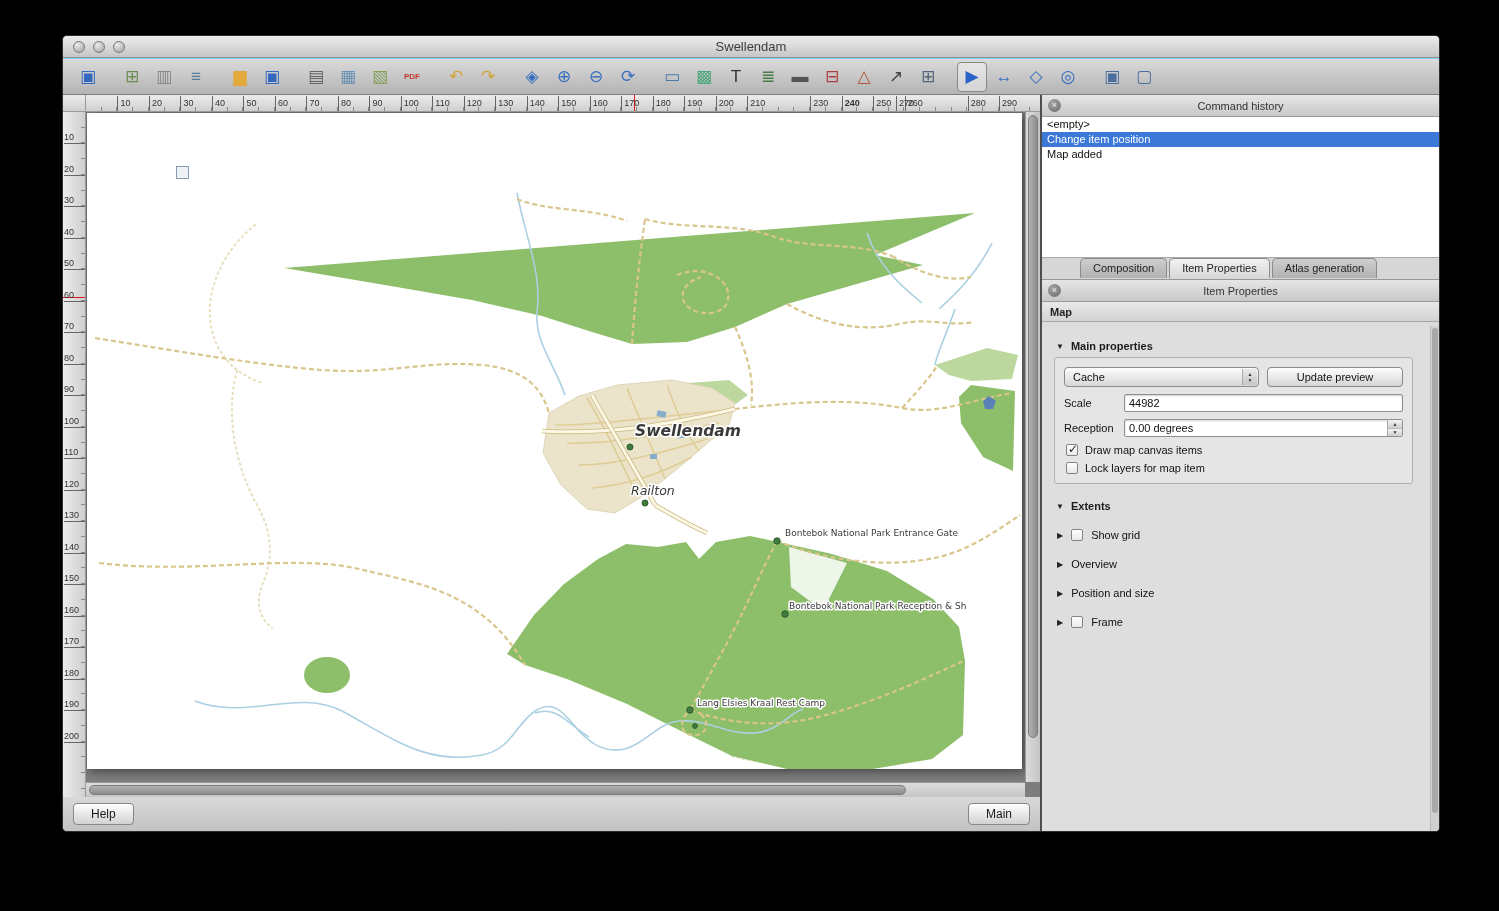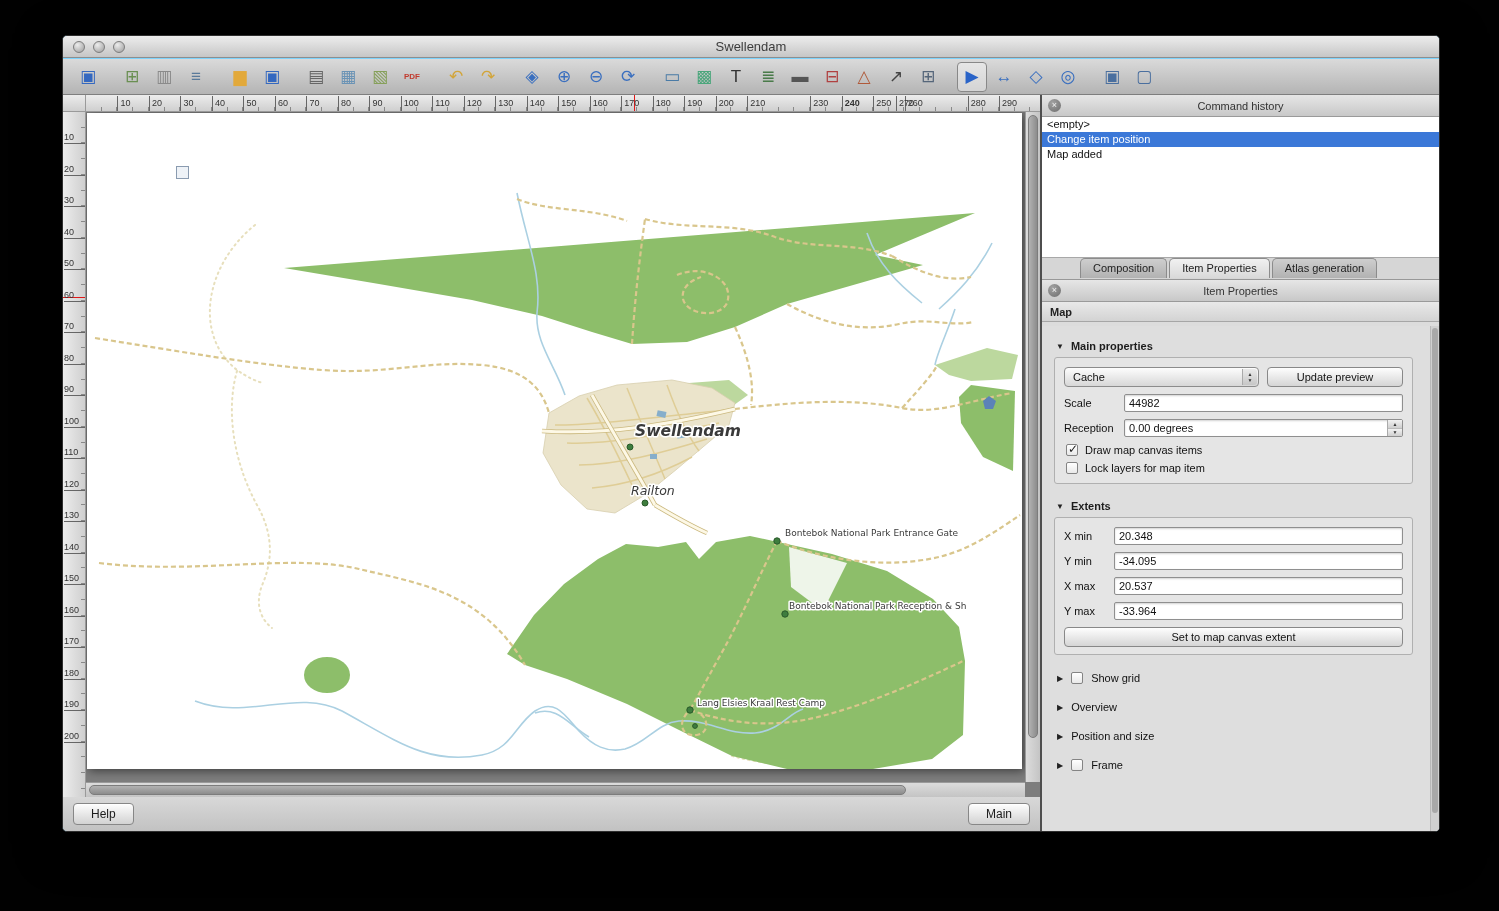--- a/index.html
+++ b/index.html
@@ -491,41 +491,20 @@
                 <span class="checkbox"></span>
                 <span>Lock layers for map item</span>
               </div>
             </div>
         </div>
 
         <div class="group-label" style="margin-top:16px">
           <span class="tri">▼</span>
           <span>Extents</span>
         </div>
-        <div class="group-box">
-          <div>
-              <div class="fieldrow">
-                <span class="elabel">X min</span>
-                <input class="text-input" value="20.348" style="">
-              </div>
-              <div class="fieldrow">
-                <span class="elabel">Y min</span>
-                <input class="text-input" value="-34.095" style="">
-              </div>
-              <div class="fieldrow">
-                <span class="elabel">X max</span>
-                <input class="text-input" value="20.537" style="">
-              </div>
-              <div class="fieldrow">
-                <span class="elabel">Y max</span>
-                <input class="text-input" value="-33.964" style="">
-              </div>
-            </div>
-          <button class="wide-btn">Set to map canvas extent</button>
-        </div>
 
         <div>
             <div class="collapsed-row">
               <span class="tri">▶</span>
               <span class="checkbox"></span>
               <span>Show grid</span>
             </div>
             <div class="collapsed-row">
               <span class="tri">▶</span>
               <span>Overview</span>

